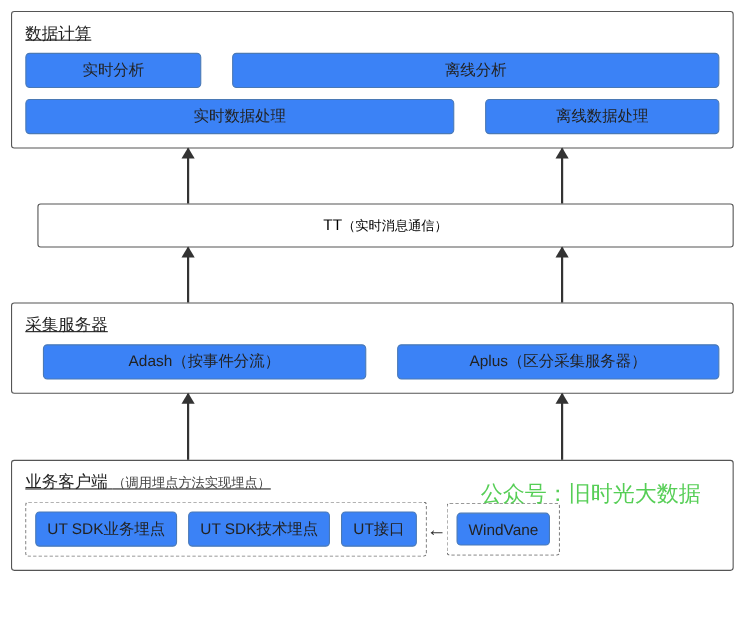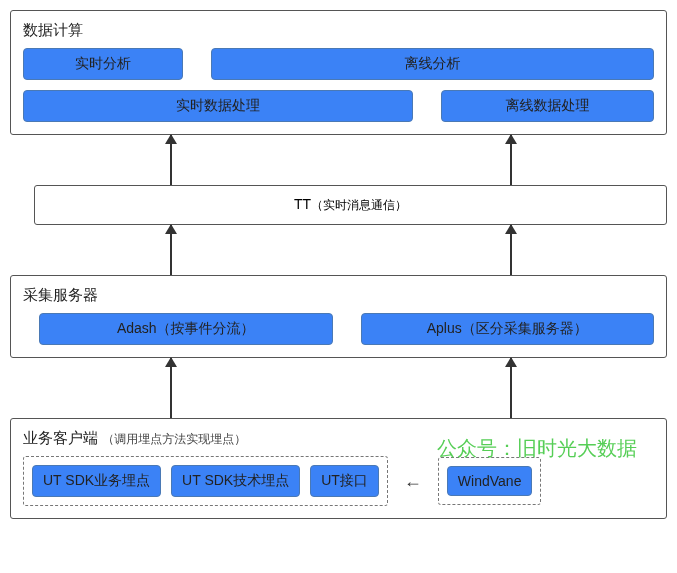--- a/index.html
+++ b/index.html
@@ -13,20 +13,21 @@
   .layer {
     border: 1.5px solid #555;
     border-radius: 3px;
     padding: 10px 12px 12px 12px;
     background: #fff;
   }
   .layer-title {
     font-size: 15px;
     margin-bottom: 8px;
     color: #222;
+    text-decoration: underline;
   }
   .layer-title .sub {
     font-size: 12px;
     color: #444;
   }
   .node {
     background: #3b82f6;
     border: 1.5px solid #4a79b5;
     border-radius: 4px;
     text-align: center;
@@ -144,21 +145,21 @@
   <div class="arrow-row" style="height:60px">
     <div class="arrow" style="left:160px"></div>
     <div class="arrow" style="left:500px"></div>
   </div>
 
   <div class="layer">
     <div class="layer-title">
       <span>业务客户端</span>
       <span class="sub">（调用埋点方法实现埋点）</span>
     </div>
-    <div style="display:flex;align-items:center;gap:16px">
+    <div style="display:flex;align-items:center;gap:0">
       <div class="dashed-group">
         <div class="node">UT SDK业务埋点</div>
         <div class="node">UT SDK技术埋点</div>
         <div class="node">UT接口</div>
       </div>
       <span class="small-arrow-left">←</span>
       <div class="dashed-group">
         <div class="node">WindVane</div>
       </div>
     </div>

